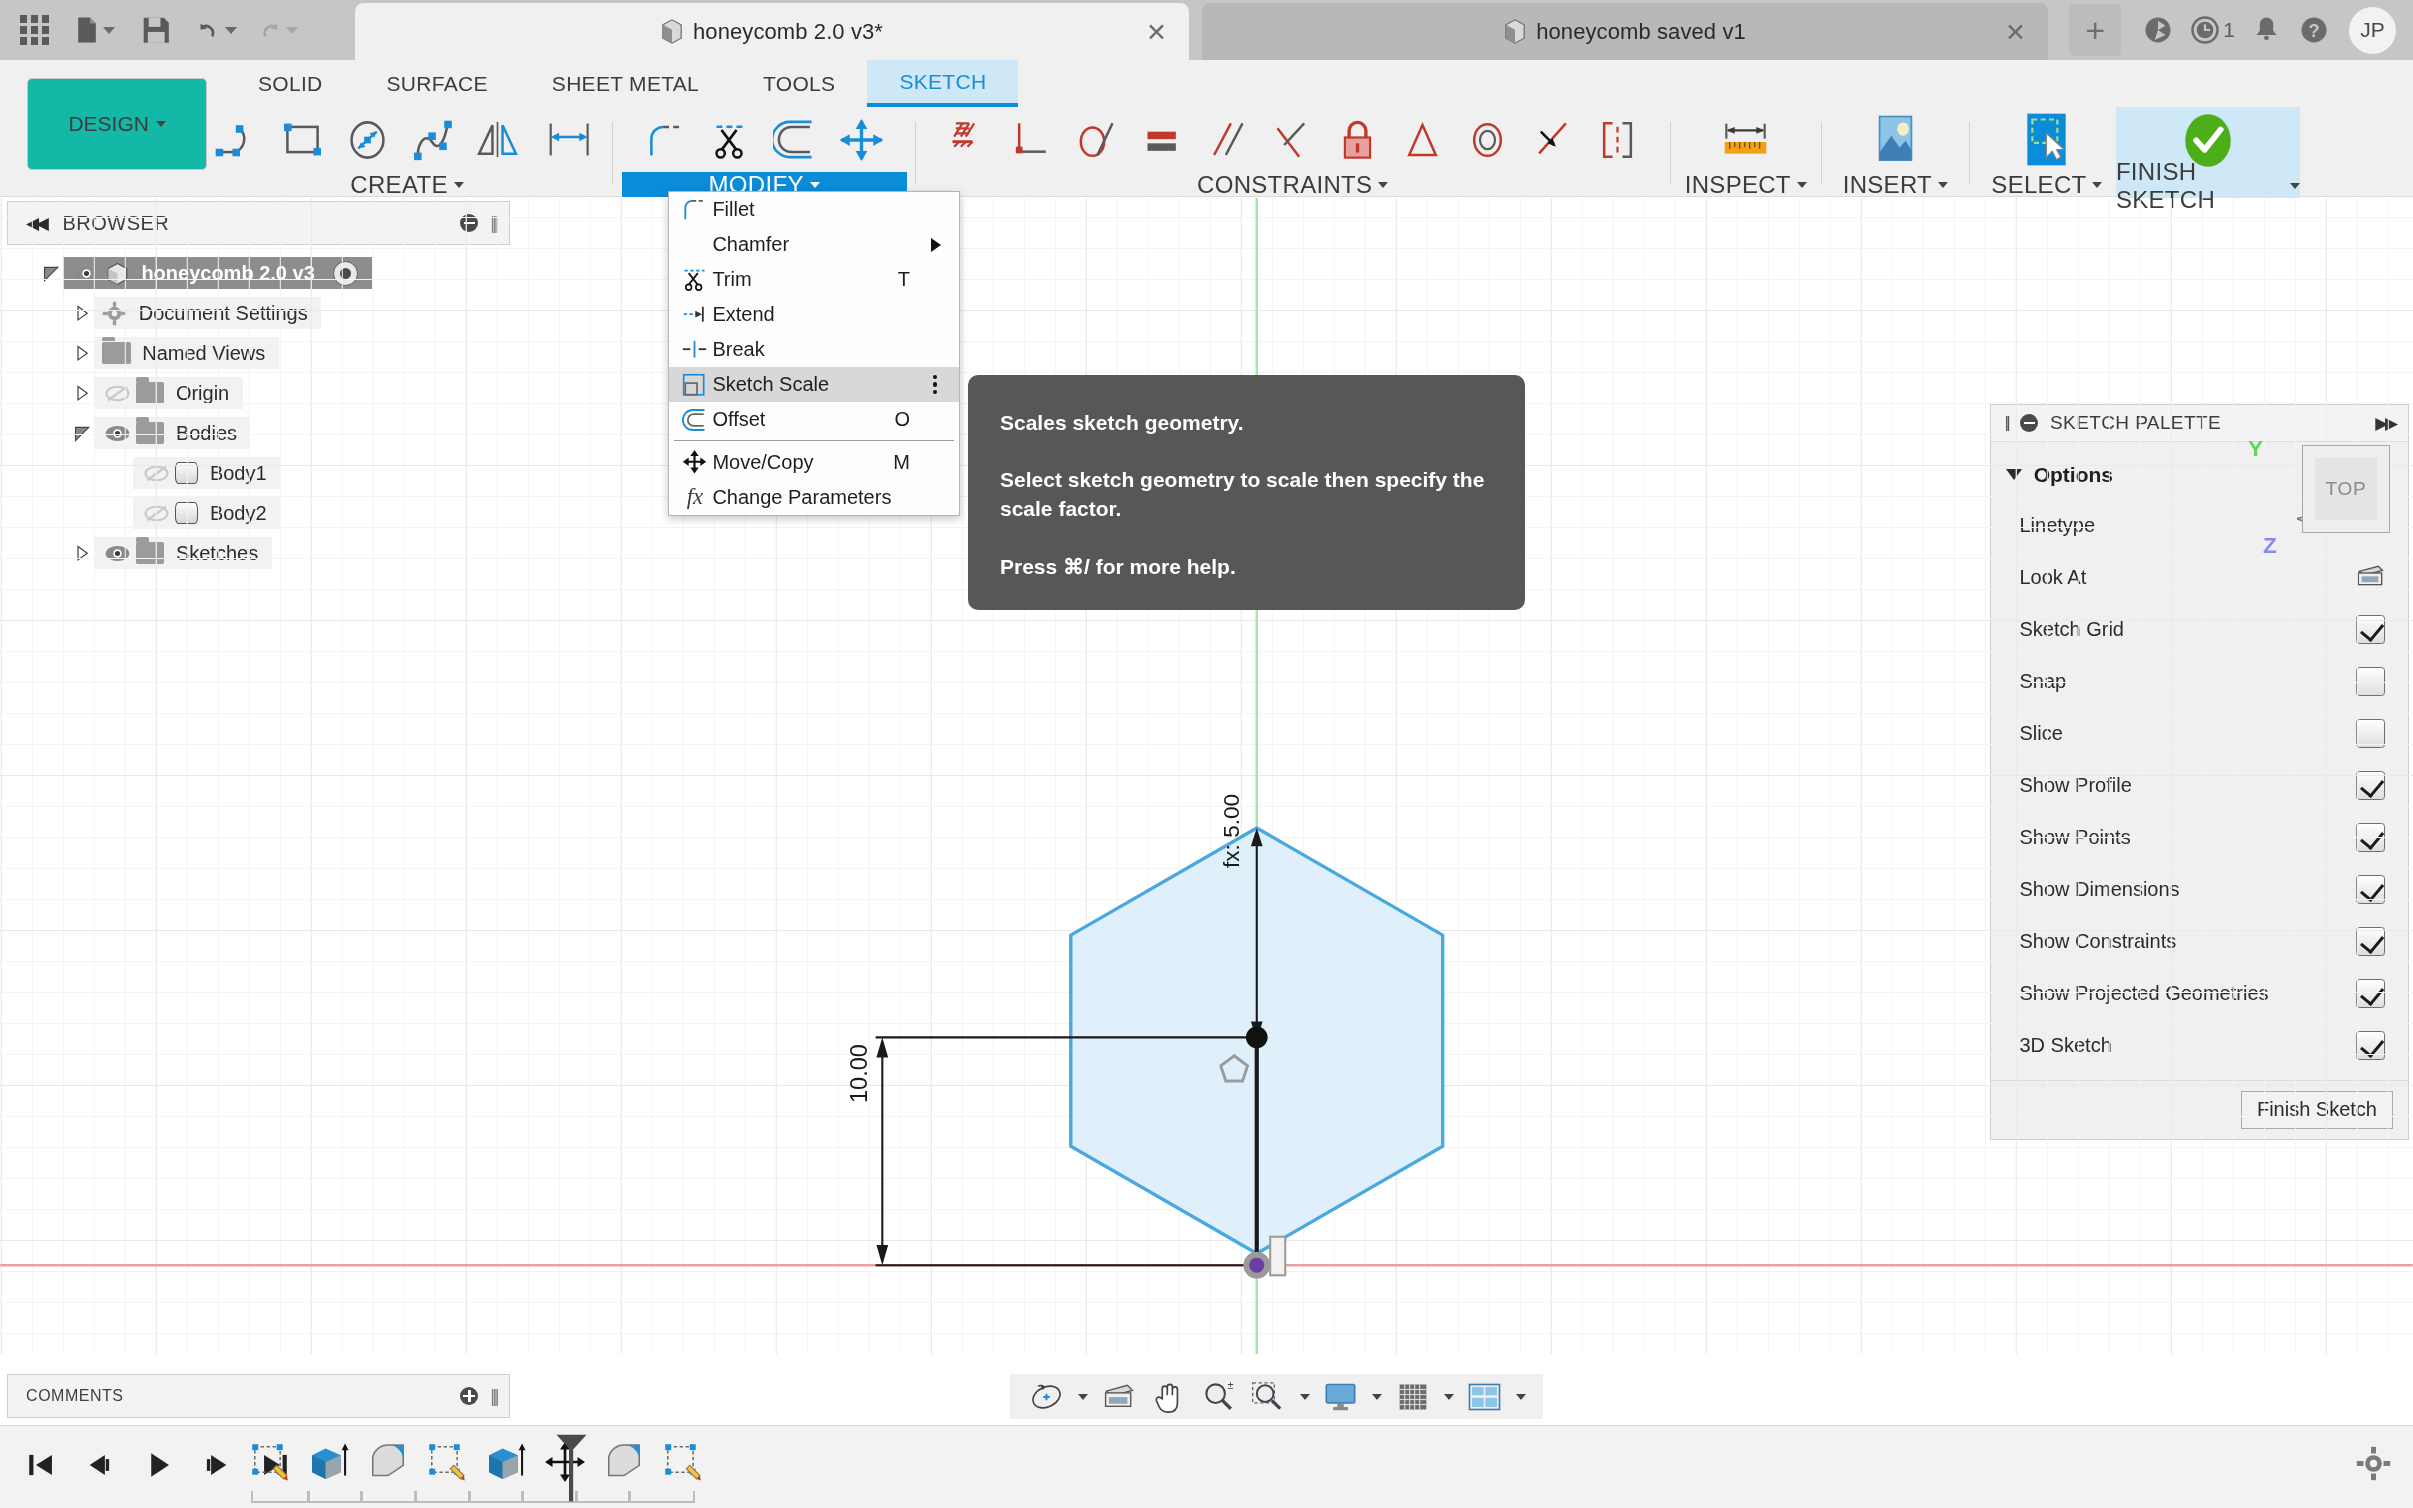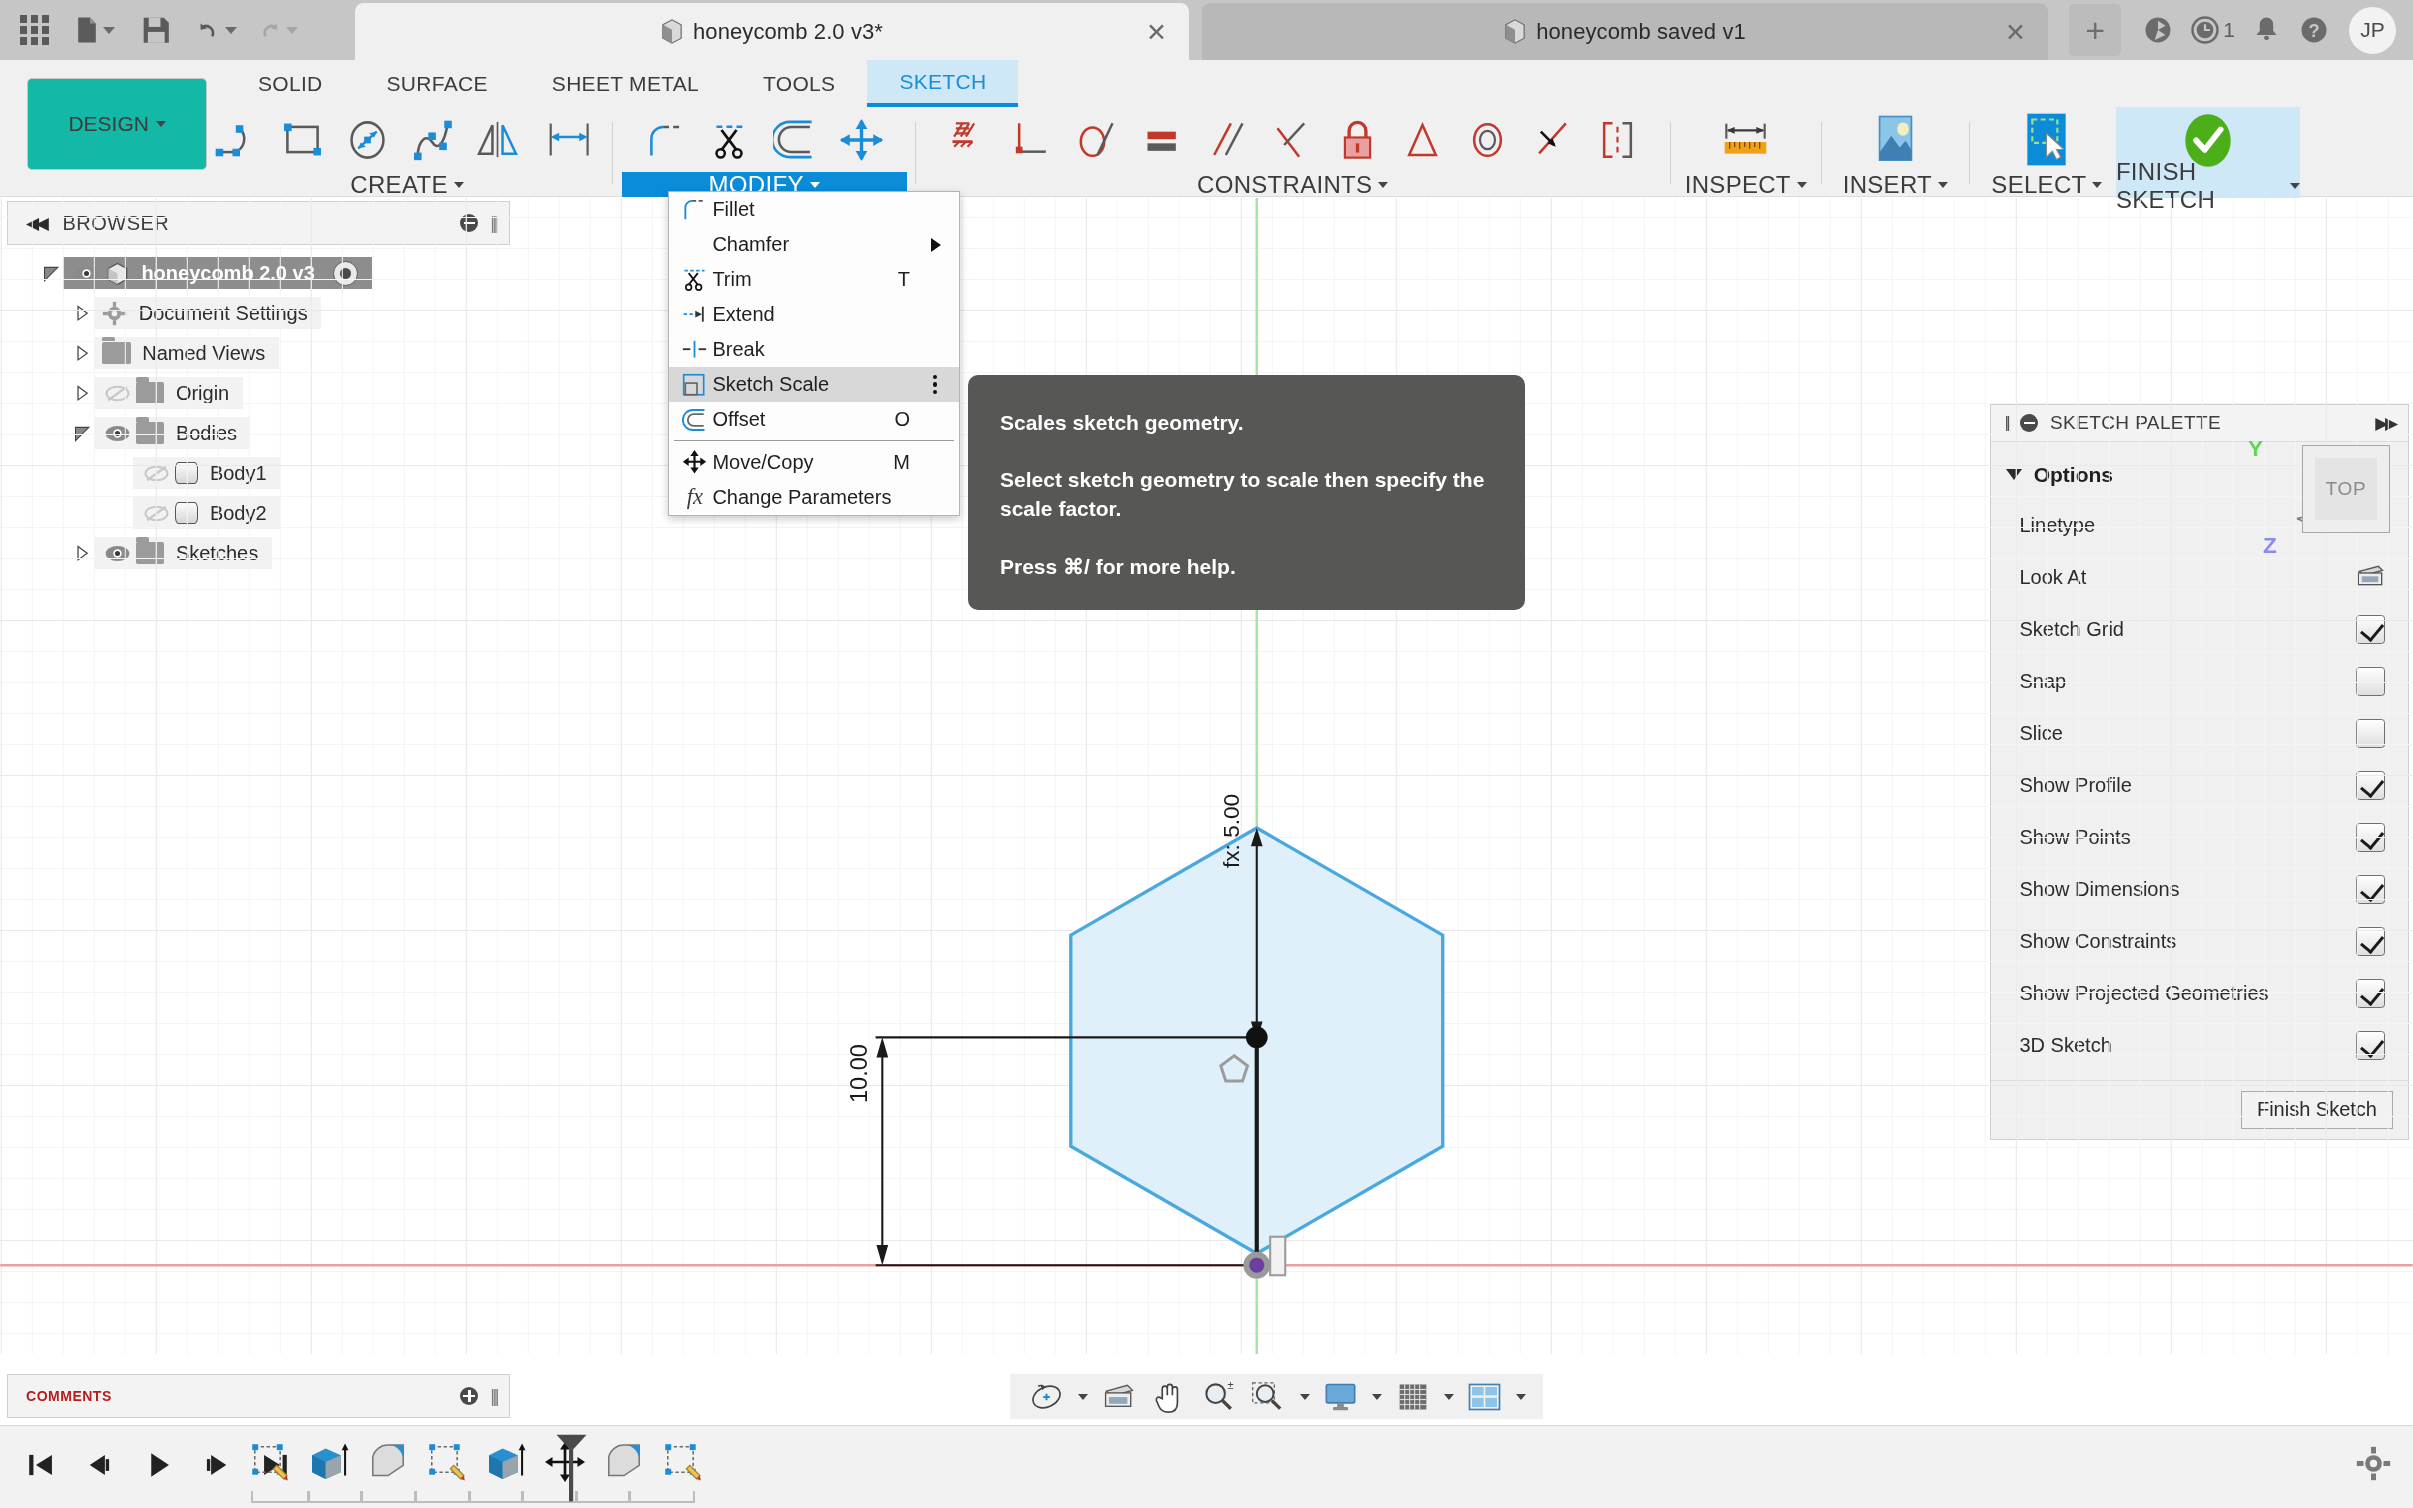--- a/index.html
+++ b/index.html
@@ -167,21 +167,21 @@
 
   
   .navbar{ position:absolute; left:1010px; top:1374px; height:45px; background:#f0f0f0;
            display:flex; align-items:center; padding:0 11.7px; gap:0; z-index:5;}
   .nb{ width:50px;height:45px;display:flex;align-items:center;justify-content:center;}
   .nbc{ width:22px;height:45px;display:flex;align-items:center;justify-content:center;}
 
   
   .comments{ position:absolute; left:6.7px; top:1374px; width:503px; height:44px;
              border:0.8px solid #cfcfcf; background:#f3f3f3; display:flex; align-items:center; padding-left:18.4px; z-index:5;}
-  .comments .ct{ font-size:14px; color:#b91c1c; letter-spacing:0.5px;font-weight:bold;}
+  .comments .ct{ font-size:16px; color:#404040; letter-spacing:0.5px;}
   .comments .cr{ position:absolute; right:11.7px; display:flex; align-items:center; gap:11.7px;}
   .pluscircle{ width:18.4px;height:18.4px;border-radius:50%;background:#4a4a4a;position:relative;}
   .pluscircle:before,.pluscircle:after{content:"";position:absolute;background:#fff;}
   .pluscircle:before{left:3.4px;top:8px;width:11.7px;height:2.5px;}
   .pluscircle:after{left:8px;top:3.4px;width:2.5px;height:11.7px;}
 
   
   .timeline{ position:absolute; left:0; top:1425px; width:2413px; height:84px; background:#f2f2f2; border-top:0.8px solid #d8d8d8; z-index:6;}
   .tl-nav{ position:absolute; left:17px; top:13.4px; display:flex; align-items:center; gap:11.7px;}
   .tl-nav div{ width:47px;height:52px;display:flex;align-items:center;justify-content:center;}

